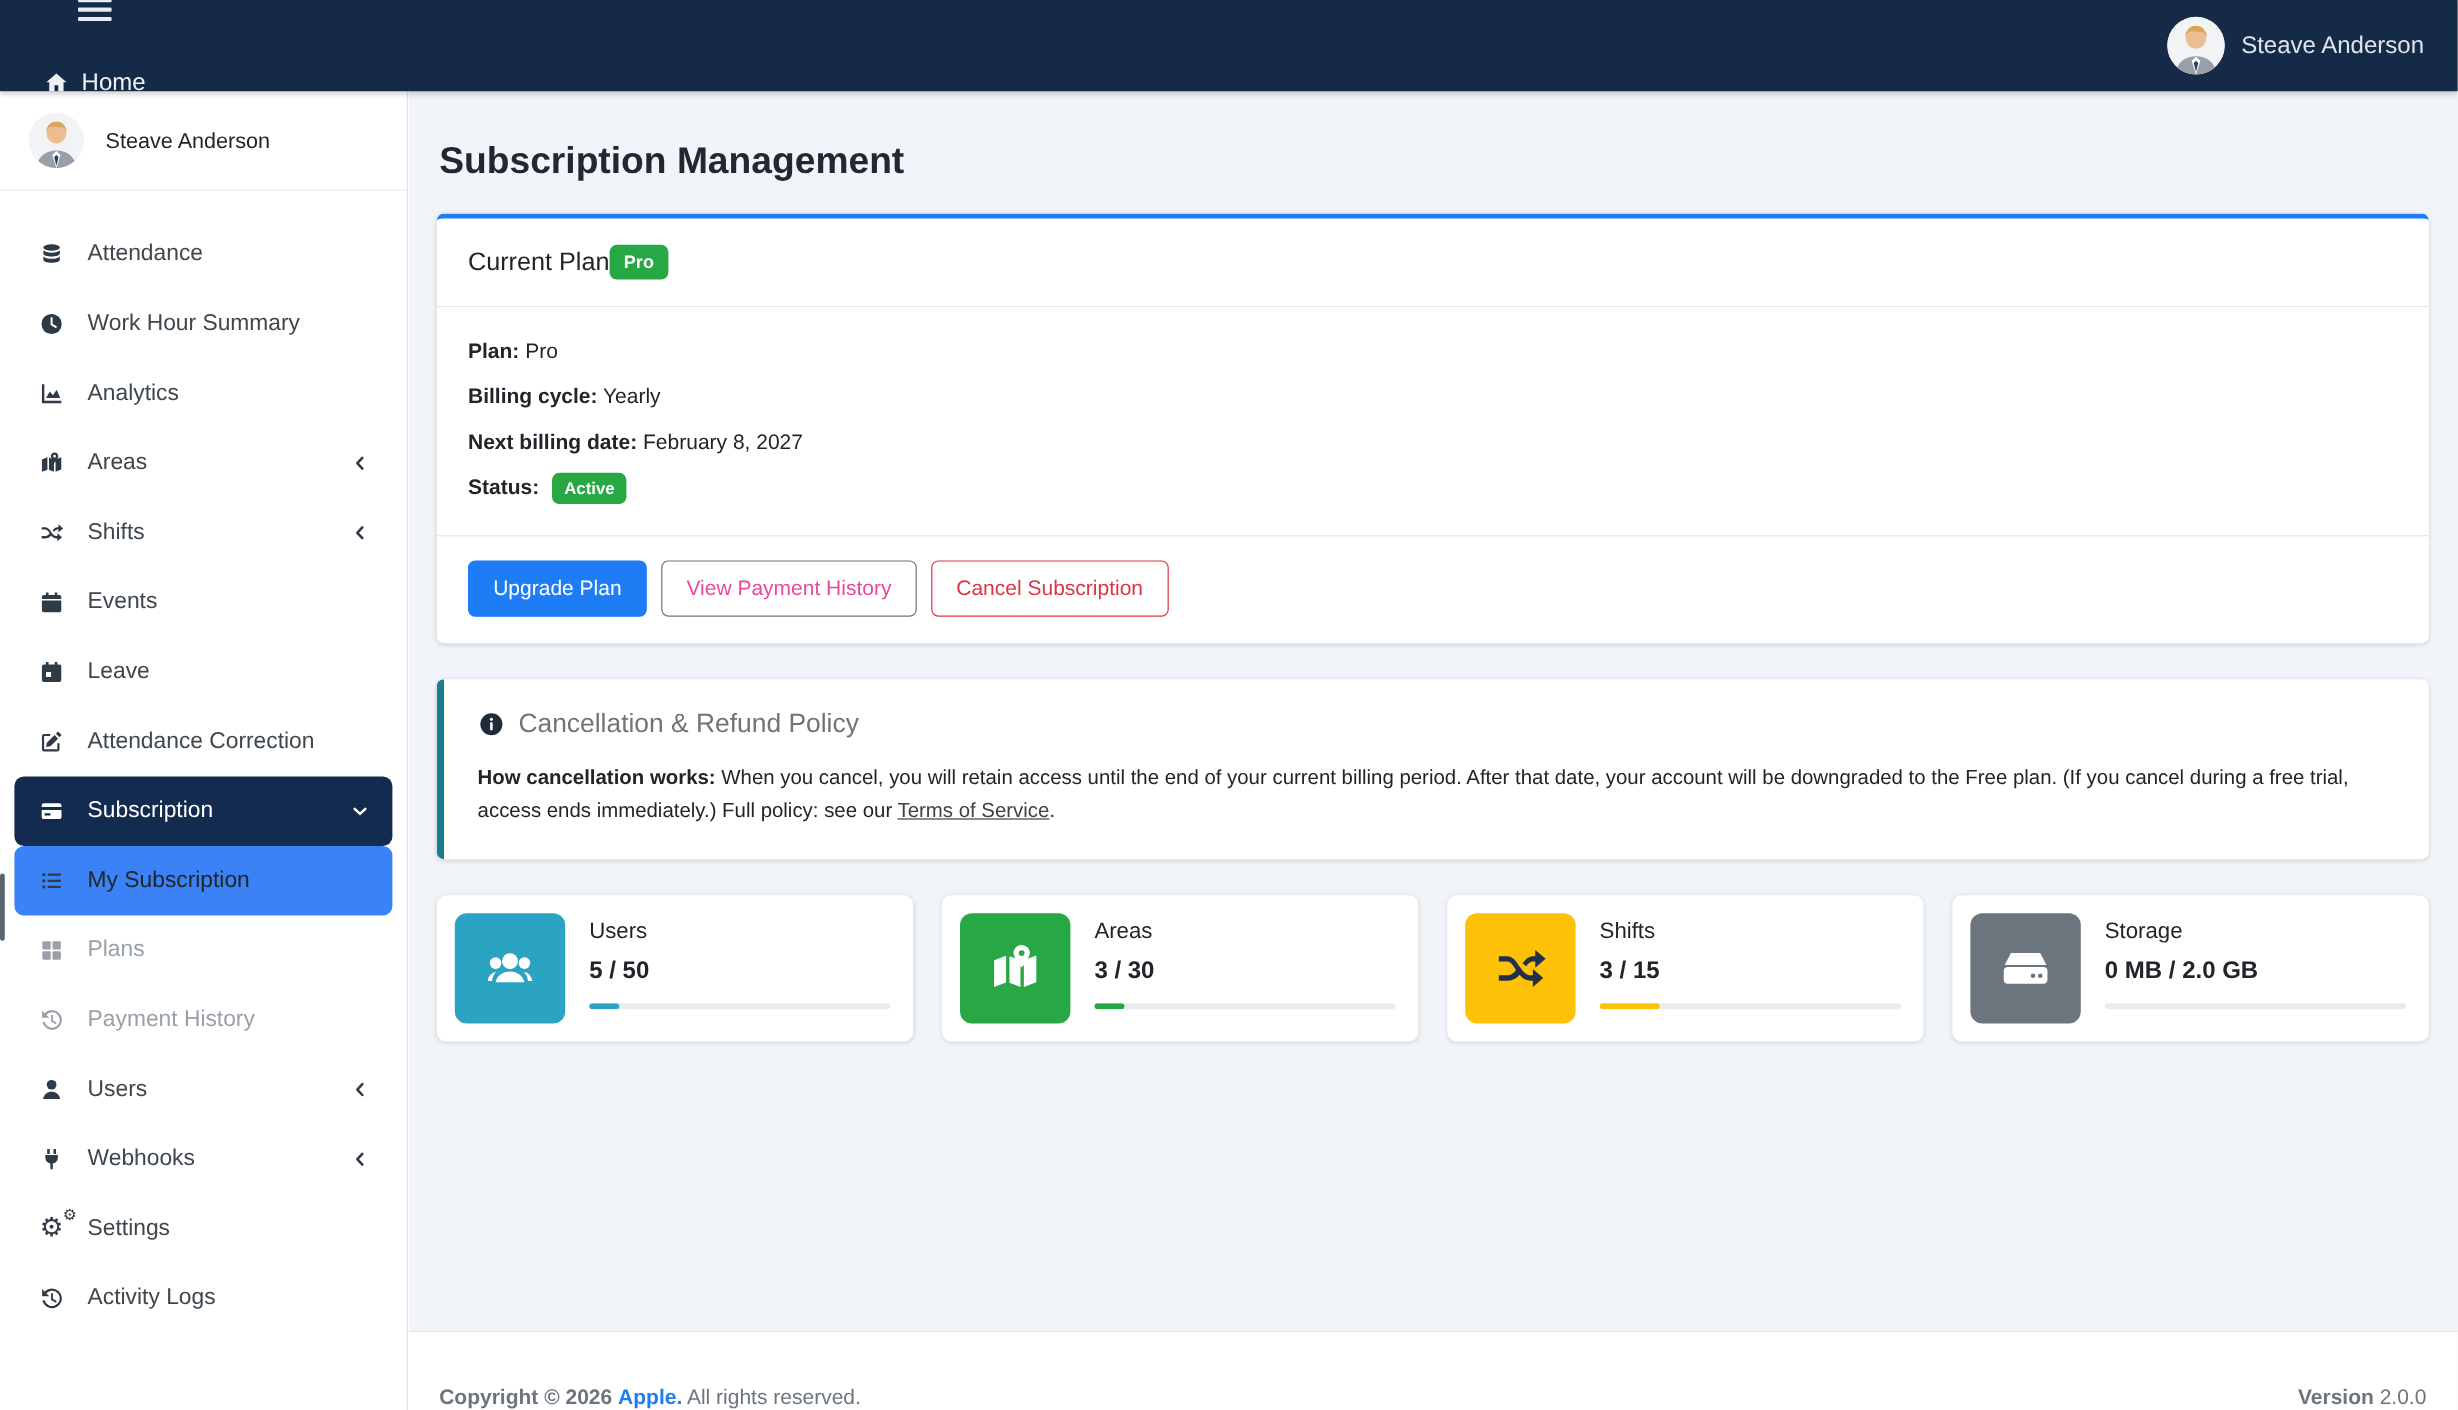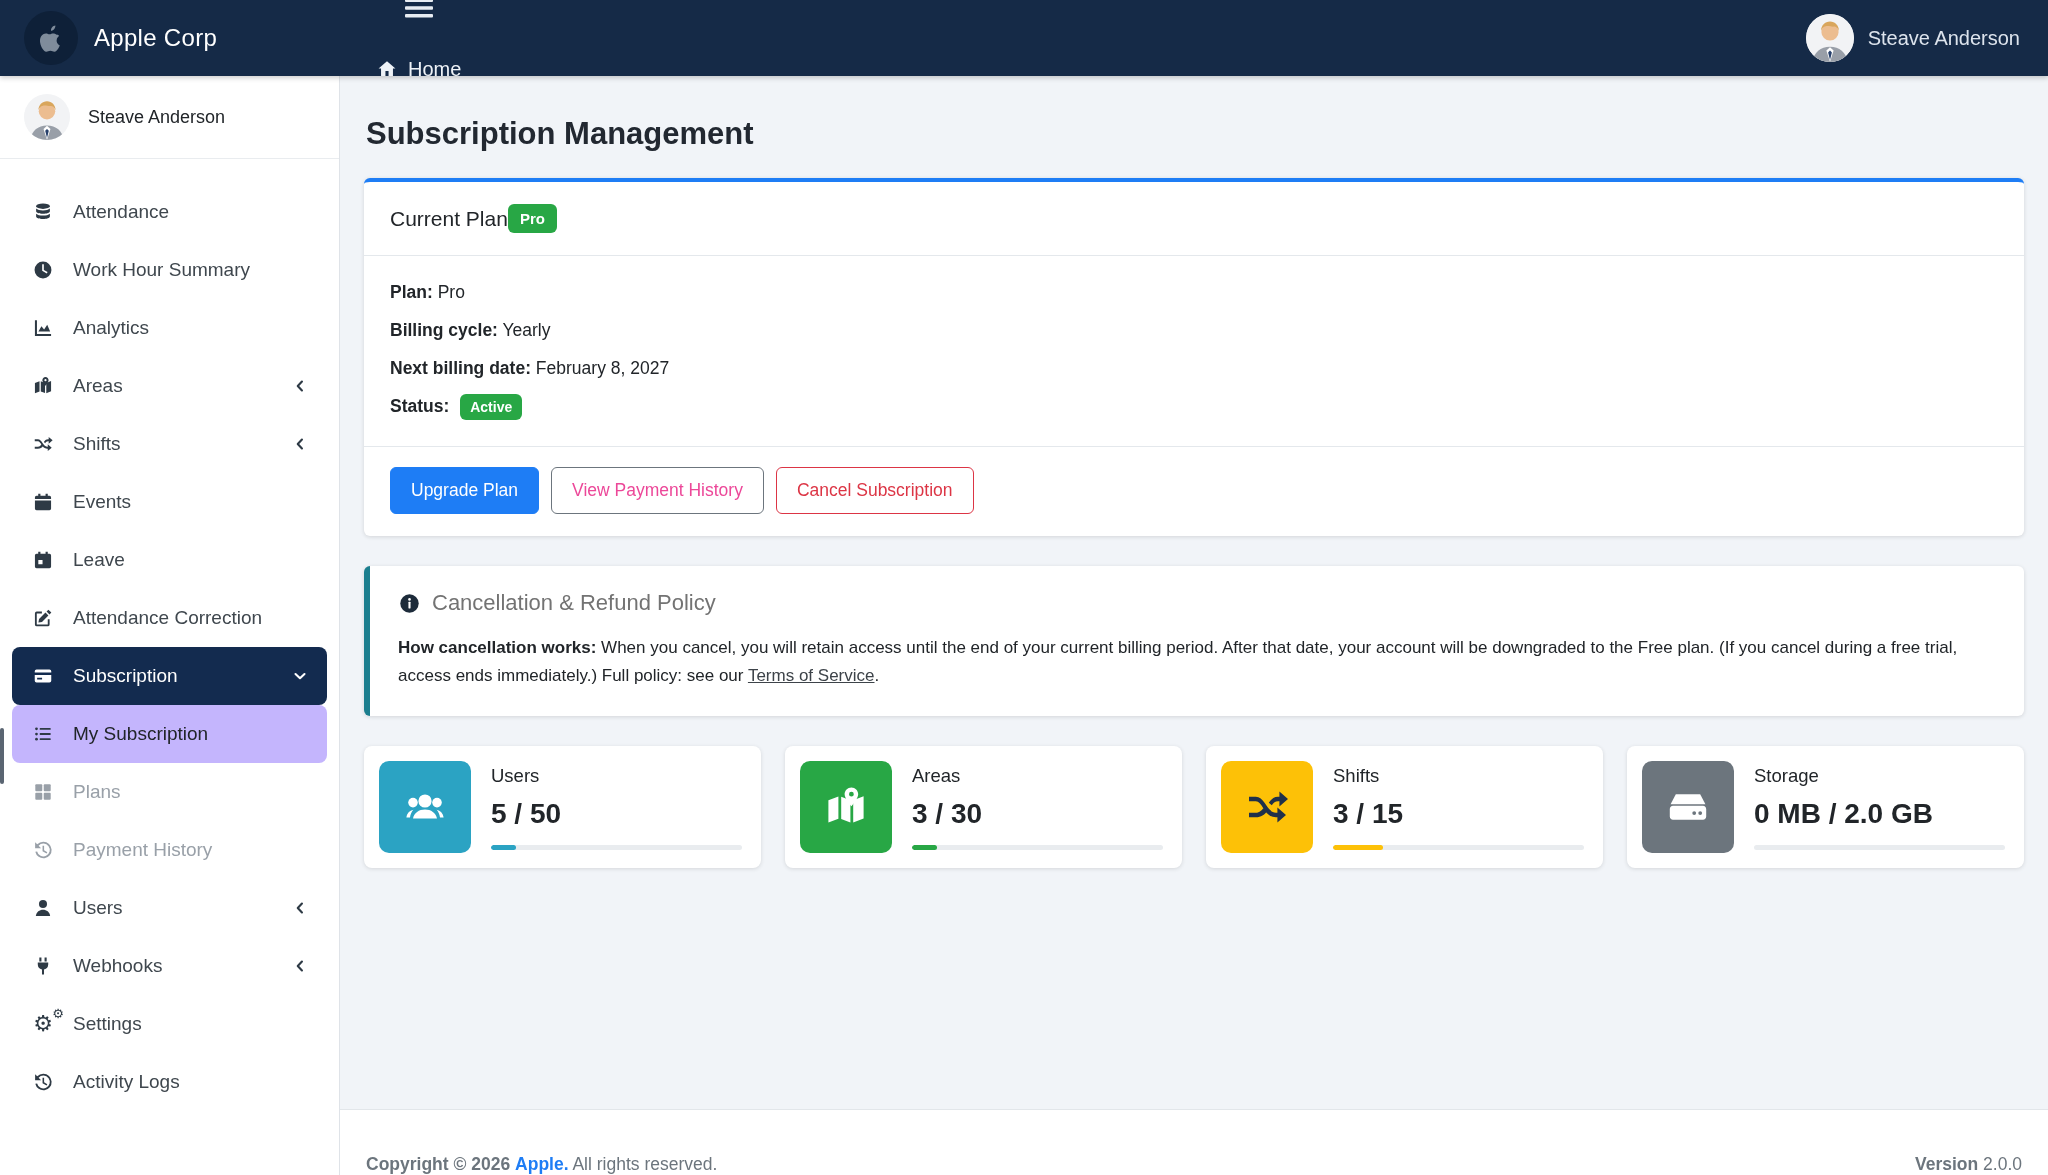--- a/index.html
+++ b/index.html
@@ -40,21 +40,21 @@
   .nav-item { height:58px; display:flex; align-items:center; margin:0 12px;
     padding:0 18px; border-radius:8px; color:#3f474e; font-size:19px; cursor:pointer; }
   .nav-item .ico { width:26px; height:22px; margin-right:17px; color:#2e3a45;
     display:flex; align-items:center; justify-content:center; flex-shrink:0; }
   .nav-item .ico svg { width:22px; height:22px; fill:currentColor; }
   .nav-item .chev { margin-left:auto; color:#2e3a45; display:flex; }
   .nav-item .chev svg { width:18px; height:18px; stroke:currentColor; fill:none;
     stroke-width:2.8; stroke-linecap:round; stroke-linejoin:round; }
   .nav-item.active { background:#132b4f; color:#ffffff; }
   .nav-item.active .ico, .nav-item.active .chev { color:#ffffff; }
-  .nav-item.sub-active { background:#c4b5fd; color:#212529; }
+  .nav-item.sub-active { background:#3b82f6; color:#212529; }
   .nav-item.muted, .nav-item.muted .ico { color:#99a0a8; }
   .cogs { position:relative; font-family:"DejaVu Sans",sans-serif; line-height:1; }
   .cogs .g1 { font-size:22px; } .cogs .g2 { position:absolute; font-size:13px; top:-6px; right:-8px; }
   .scroll-thumb { position:absolute; left:0; top:652px; width:4px; height:56px;
     background:#5a6572; border-radius:2px; }
 
   
   .main { position:absolute; left:340px; top:76px; width:1708px; height:1099px;
     display:flex; flex-direction:column; }
   .content { flex:1; padding:28px 24px 0 24px; overflow:hidden; }
@@ -89,43 +89,35 @@
 
   .cards-row { display:grid; grid-template-columns:repeat(4,1fr); gap:24px; }
   .stat-card { background:#fff; border-radius:8px; box-shadow:0 1px 4px rgba(0,0,0,.12);
     padding:15px; display:flex; gap:20px; }
   .tile { width:92px; height:92px; border-radius:10px; flex-shrink:0;
     display:flex; align-items:center; justify-content:center; }
   .tile svg { width:48px; height:48px; fill:#ffffff; }
   .tile.dark-glyph svg { fill:#20304a; }
   .stat-info { flex:1; padding-top:4px; }
   .stat-label { font-size:18.5px; color:#212529; margin-bottom:11px; }
-  .stat-value { font-size:28px; font-weight:700; color:#212529; }
+  .stat-value { font-size:20px; font-weight:700; color:#212529; }
   .track { margin-top:15px; height:5px; background:#e9ecef; border-radius:3px;
     margin-right:4px; overflow:hidden; }
   .fill { height:100%; border-radius:3px; }
 
   .footer { height:66px; background:#fff; border-top:1px solid #e2e6ea;
     display:flex; align-items:flex-end; justify-content:space-between;
     padding:0 26px; font-size:17.5px; color:#6c757d; }
   .footer b { font-weight:700; }
   .footer a { color:#1e7df5; font-weight:700; text-decoration:none; cursor:pointer; }
 </style>
 </head>
 <body>
 
 <header class="topnav">
-  <div class="brand">
-    <span class="brand-logo">
-      <svg viewBox="0 0 24 24">
-          <path d="M12 6.2c1-.1 2-.7 2.6-1.5.6-.7 1-1.7.9-2.7-.9.1-2 .6-2.6 1.4-.6.7-1 1.7-.9 2.8zm4.6 3.2c-.9-.6-2-1-3-1-1.3 0-1.9.6-2.8.6-.9 0-1.6-.6-2.8-.6-1.5 0-3.1.9-4 2.4-1.7 2.9-.4 7.3 1.2 9.7.8 1.2 1.8 2.5 3.1 2.4 1.2 0 1.7-.8 3.2-.8s1.9.8 3.2.8c1.3 0 2.2-1.2 3-2.4.9-1.4 1.3-2.7 1.3-2.8-.1 0-2.5-1-2.5-3.8 0-2.4 1.9-3.5 2-3.6-.3-.5-.9-.8-.9-.9z"></path>
-        </svg>
-    </span>
-    <span class="brand-name">Apple Corp</span>
-  </div>
   <div class="nav-left">
     <span class="hamburger">
       <svg viewBox="0 0 30 24">
           <rect x="1" y="2.5" width="28" height="3.4" rx="1"></rect>
           <rect x="1" y="10.3" width="28" height="3.4" rx="1"></rect>
           <rect x="1" y="18.1" width="28" height="3.4" rx="1"></rect>
         </svg>
     </span>
     <a class="home-link">
       <svg viewBox="0 0 24 24">

